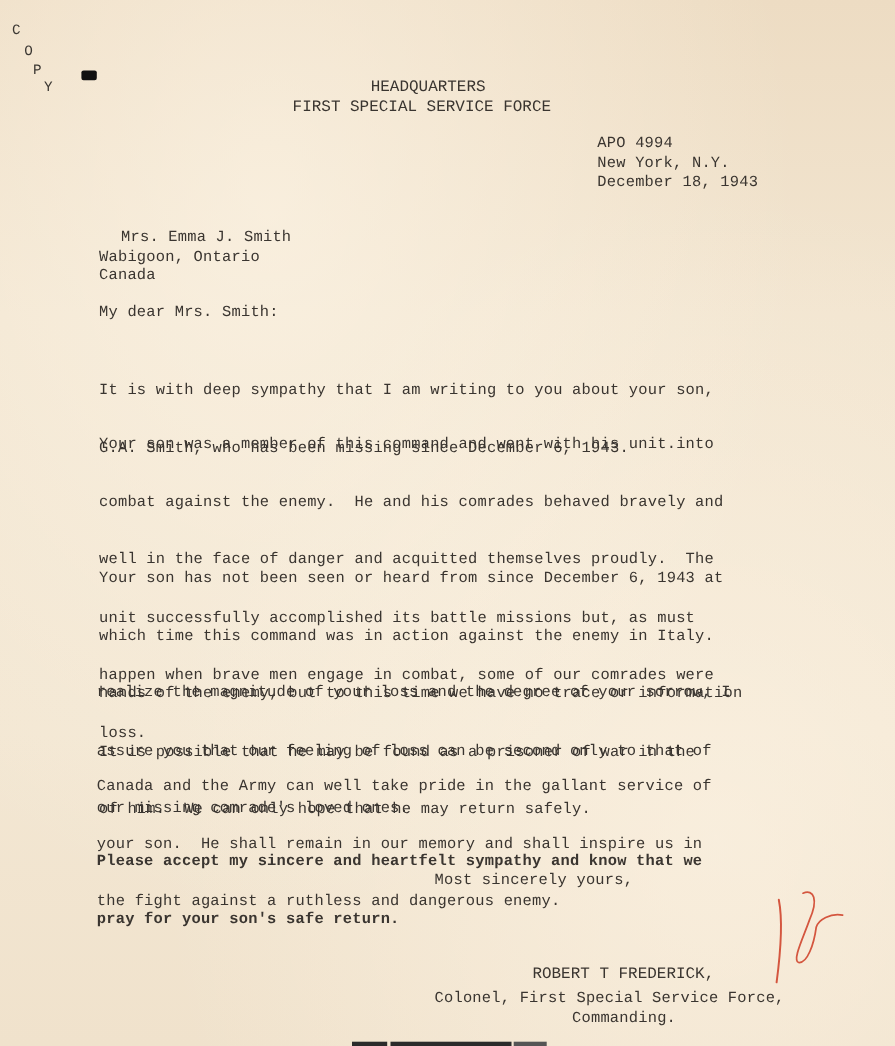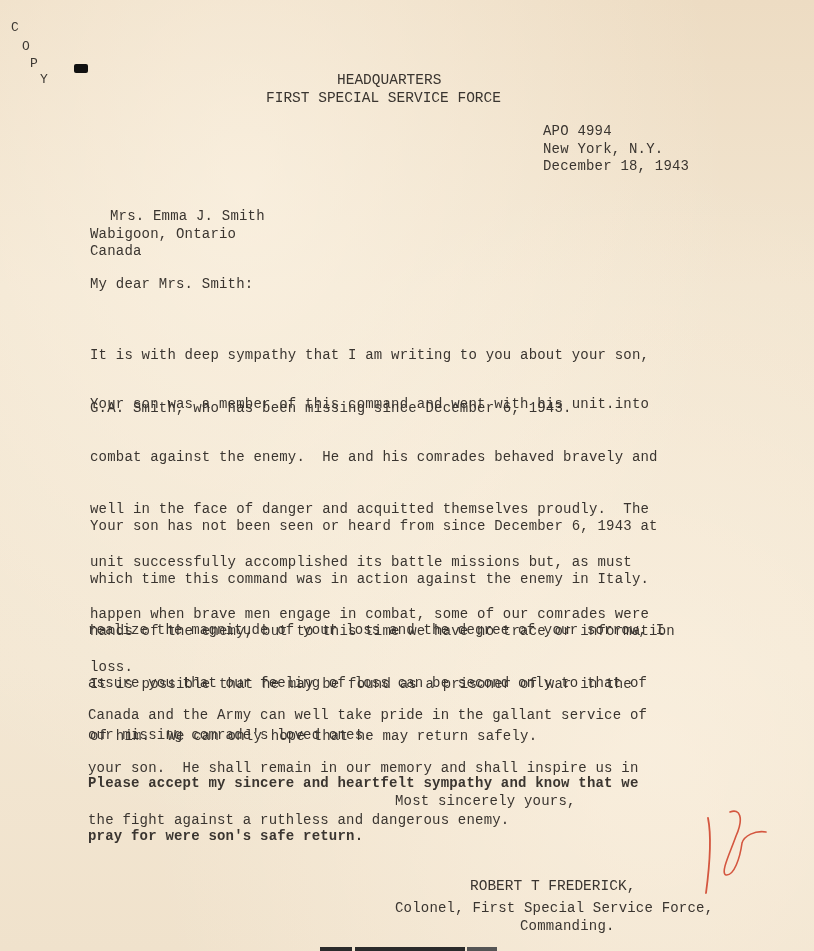--- a/index.html
+++ b/index.html
@@ -80,26 +80,26 @@
 </div>
 
 <div class="t para" style="left:88px; top:672px;">
   <span class="line">Canada and the Army can well take pride in the gallant service of</span>
   <span class="line">your son.  He shall remain in our memory and shall inspire us in</span>
   <span class="line">the fight against a ruthless and dangerous enemy.</span>
 </div>
 
 <div class="t para" style="left:88px; top:740px;font-weight:bold;">
   <span class="line">Please accept my sincere and heartfelt sympathy and know that we</span>
-  <span class="line">pray for were son's safe return.</span>
+  <span class="line">pray for your son's safe return.</span>
 </div>
 
 <div class="t" style="left:395px; top:793px;">Most sincerely yours,</div>
 
-<div class="t head" style="left:470px; top:878px;">ROBERT T FREDERICK,</div>
+<div class="t head" style="left:484px; top:878px;">ROBERT T FREDERICK,</div>
 <div class="t" style="left:395px; top:900px;">Colonel, First Special Service Force,</div>
 <div class="t" style="left:520px; top:918px;">Commanding.</div>
 
 <svg class="mark" viewBox="0 0 80 90">
   <path d="M8 10 C 12 30, 10 55, 6 85" stroke="#d4563f" stroke-width="1.8" fill="none" stroke-linecap="round"></path>
   <path d="M30 4 C 40 0, 44 10, 36 28 C 30 45, 20 65, 26 67 C 34 68, 40 50, 42 35 C 44 28, 55 22, 66 24" stroke="#d4563f" stroke-width="1.6" fill="none" stroke-linecap="round"></path>
 </svg>
 
 <div class="bottom-bar" style="left:320px; width:32px;"></div>
 <div class="bottom-bar" style="left:355px; width:110px;"></div>

